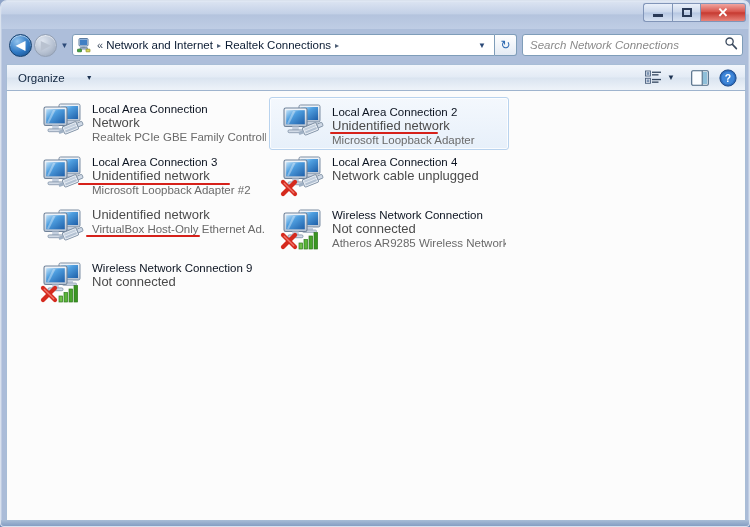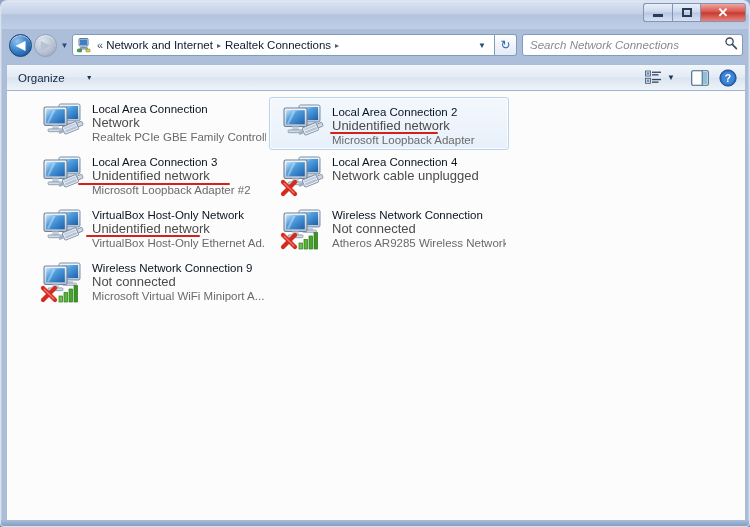--- a/index.html
+++ b/index.html
@@ -625,21 +625,20 @@
     <g transform="translate(22,26) rotate(-22)">
       <rect x="0" y="0" width="15" height="8" rx="1.4" fill="#e7edf4" stroke="#7a8ca1" stroke-width="0.9"></rect>
       <rect x="1.5" y="1.4" width="12" height="2.2" fill="#c3cfdd"></rect>
       <rect x="1.5" y="4.4" width="12" height="2.2" fill="#b3c1d2"></rect>
       <rect x="15" y="2" width="5.5" height="4" rx="0.8" fill="#cfd9e6" stroke="#7a8ca1" stroke-width="0.8"></rect>
       <path d="M-5 2.4 h5 v3.2 h-5 z" fill="#9fb0c4"></path>
     </g>
   </svg>
             </div>
             <div class="labels">
-              <div class="l-name">VirtualBox Host-Only Network</div>
               <div class="l-status">Unidentified network</div>
               <div class="l-device">VirtualBox Host-Only Ethernet Ad...</div>
               <div class="redline" style="left: -6px; top: 28px; width: 114px;"></div>
             </div>
           </div>
           <div class="conn-item">
             <div class="icon-wrap">
   <svg class="mon-svg" width="48" height="46" viewBox="0 0 48 46">
     <defs>
       <linearGradient id="scr" x1="0" y1="0" x2="1" y2="1">
@@ -728,21 +727,20 @@
       <line x1="15" y1="28" x2="3" y2="40"></line>
     </g>
     <g stroke="#f0756a" stroke-width="1.4" stroke-linecap="round">
       <line x1="4.2" y1="29.2" x2="13.8" y2="38.8"></line>
     </g>
   </svg>
             </div>
             <div class="labels">
               <div class="l-name">Wireless Network Connection 9</div>
               <div class="l-status">Not connected</div>
-              <div class="l-device">Microsoft Virtual WiFi Miniport A...</div>
             </div>
           </div>
         </div>
   </div>
 
   <div id="botborder"></div>
 </div>
 </div>
 
 </body></html>

